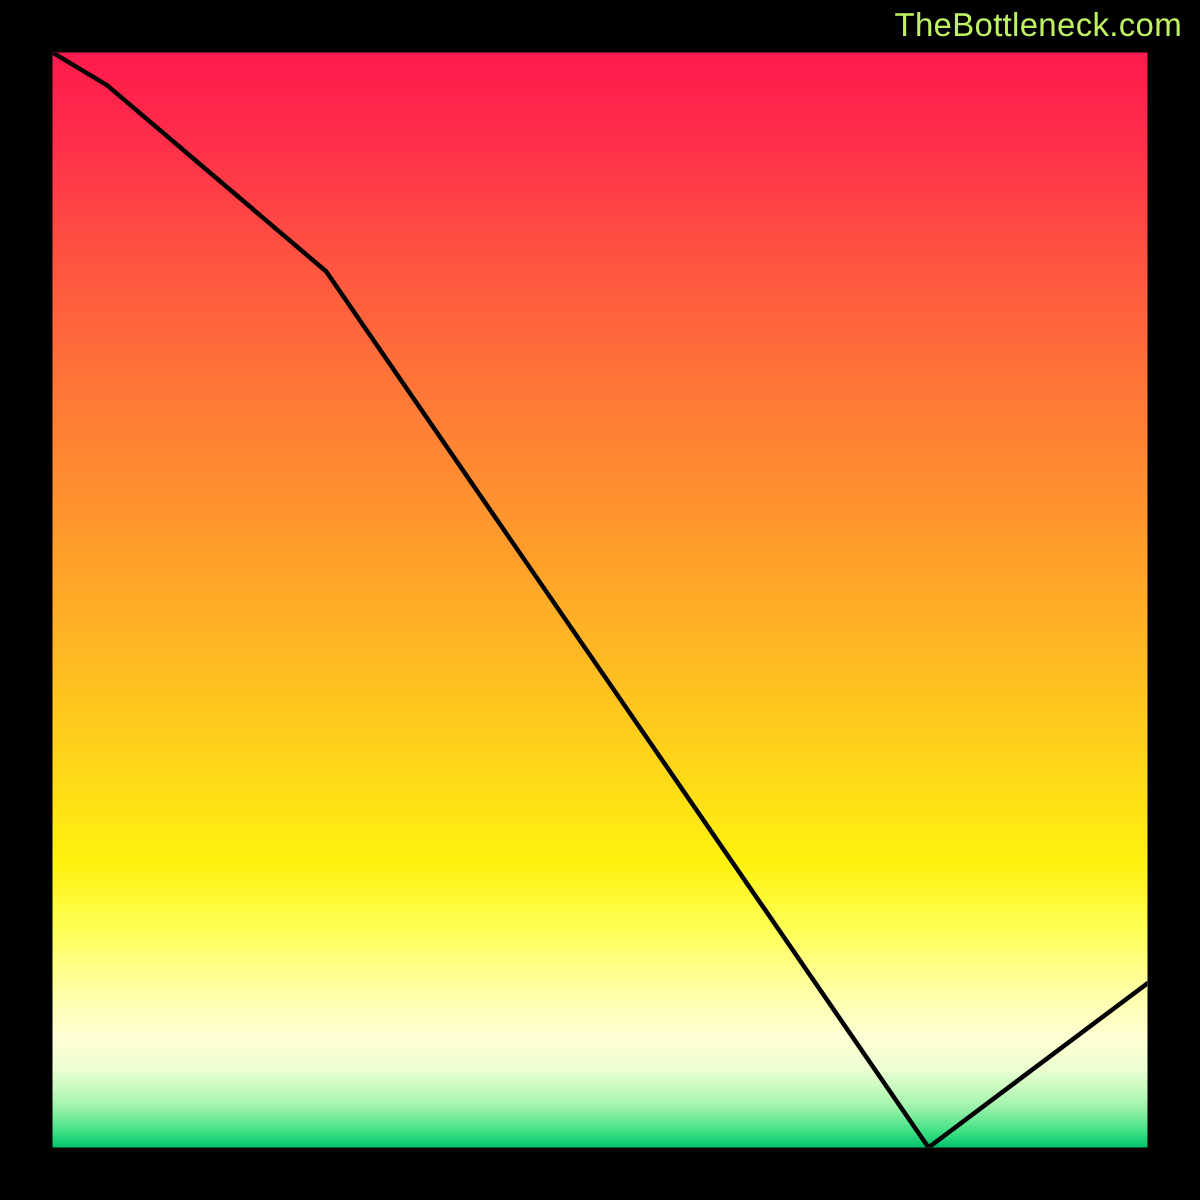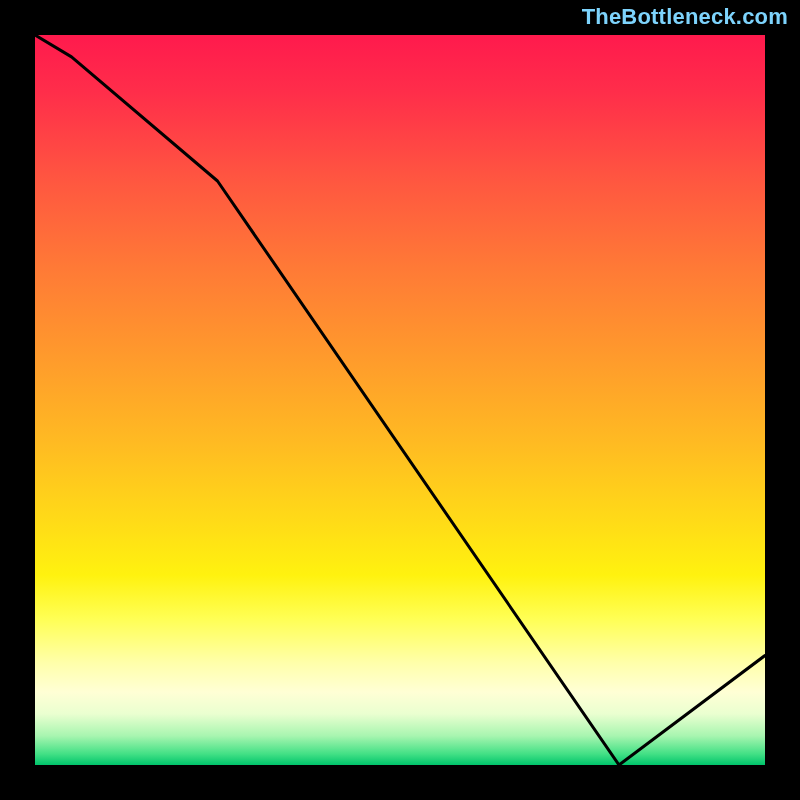--- a/index.html
+++ b/index.html
@@ -13,23 +13,23 @@
   }
   .container {
     position: relative;
     width: 800px;
     height: 800px;
   }
   .attribution {
     position: absolute;
     top: 4px;
     right: 12px;
-    color: #7dd3fc;
+    color: #bef264;
     font-size: 22px;
-    font-weight: 700;
+    font-weight: 400;
     letter-spacing: 0.2px;
   }
   .plot-frame {
     position: absolute;
     left: 35px;
     top: 35px;
     width: 730px;
     height: 730px;
     background: #000;
   }

